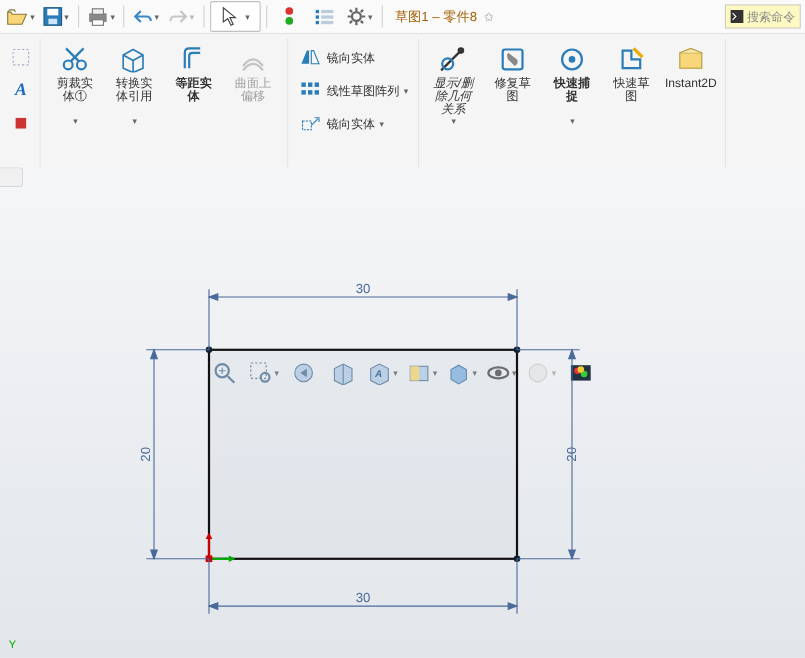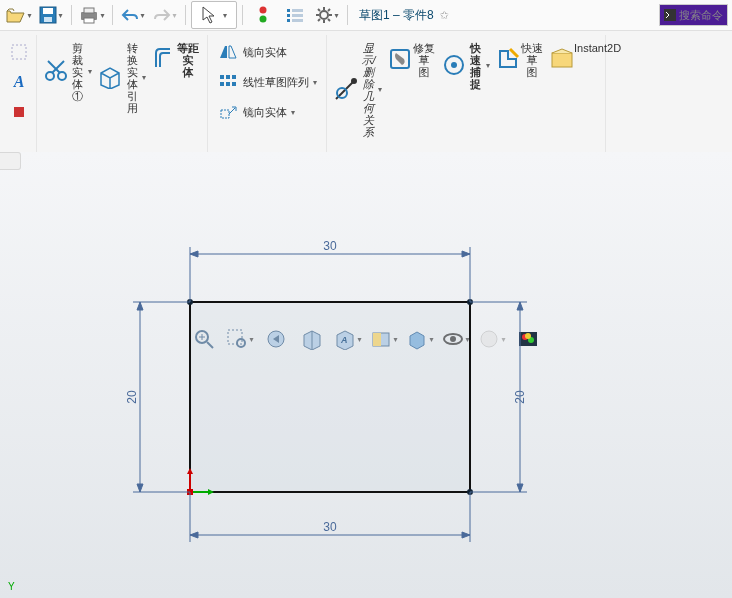--- a/index.html
+++ b/index.html
@@ -1,38 +1,38 @@
 <!DOCTYPE html>
 <html><head>
 <meta charset="utf-8">
 <style>
   html,body{margin:0;padding:0;font-family:"Microsoft YaHei",Arial,sans-serif;font-size:11px;color:#333;background:#fff;width:732px;height:598px;overflow:hidden;}
   .topbar{height:30px;background:#fafafa;border-bottom:1px solid #e0e0e0;display:flex;align-items:center;padding:0 4px;gap:2px;}
   .tb-btn{width:28px;height:26px;display:flex;align-items:center;justify-content:center;border:1px solid transparent;border-radius:2px;position:relative;}
   .tb-sep{width:1px;height:20px;background:#d0d0d0;margin:0 3px;}
   .tb-drop{font-size:8px;color:#666;margin-left:1px;}
-  .doc-title{margin-left:6px;color:#0c4a6e;font-size:12px;}
+  .doc-title{margin-left:6px;color:#a16207;font-size:12px;}
   .star{color:#999;margin-left:4px;}
-  .search-box{margin-left:auto;display:flex;align-items:center;border:1px solid #ccc;height:20px;padding:0 4px;color:#888;font-size:11px;background:#4c1d95;}
+  .search-box{margin-left:auto;display:flex;align-items:center;border:1px solid #ccc;height:20px;padding:0 4px;color:#888;font-size:11px;background:#fef9c3;}
   .search-box svg{margin-right:3px;}
   .ribbon{height:122px;background:#f5f5f5;border-bottom:1px solid #d0d0d0;display:flex;padding:4px 2px 0 2px;}
   .rgrp{display:flex;flex-direction:column;align-items:center;padding:2px 4px;border-right:1px solid #e5e5e5;}
   .rgrp.row{flex-direction:row;align-items:flex-start;}
-  .rbtn{display:flex;flex-direction:row;align-items:center;justify-content:flex-start;width:48px;text-align:center;padding:2px;border:1px solid transparent;border-radius:2px;}
+  .rbtn{display:flex;flex-direction:column;align-items:center;justify-content:flex-start;width:48px;text-align:center;padding:2px;border:1px solid transparent;border-radius:2px;}
   .rbtn .ico{height:28px;display:flex;align-items:center;justify-content:center;}
   .rbtn .lbl{font-size:11px;line-height:12px;margin-top:2px;min-height:36px;}
   .rrow{display:flex;align-items:center;height:24px;padding:2px 4px;border:1px solid transparent;border-radius:2px;}
   .rrow .ico{width:22px;display:flex;justify-content:center;}
   .rrow .lbl{margin-left:4px;font-size:11px;}
   .vcol{display:flex;flex-direction:column;}
   .left-strip{position:absolute;left:0;top:152px;width:20px;height:16px;background:#f0f0f0;border:1px solid #d8d8d8;border-left:none;border-top-right-radius:3px;border-bottom-right-radius:3px;}
   .viewbar{position:absolute;top:170px;left:0;right:0;height:34px;display:flex;align-items:center;justify-content:center;gap:4px;pointer-events:none;}
   .vbtn{width:30px;height:30px;display:flex;align-items:center;justify-content:center;pointer-events:auto;border:1px solid transparent;border-radius:2px;position:relative;}
   .canvas{position:absolute;top:152px;left:0;right:0;bottom:0;background:linear-gradient(#f5f6f8,#e2e6ea);overflow:hidden;}
-  .sketch{position:absolute;left:130px;top:80px;width:430px;height:340px;}
+  .sketch{position:absolute;left:130px;top:96px;width:430px;height:340px;}
   .disabled{opacity:.45;}
   .y-axis{position:absolute;left:8px;bottom:6px;color:#0a0;font-size:10px;}
 </style>
 </head>
 <body>
 
 <div class="topbar">
   <div class="tb-btn">
     <svg width="20" height="18" viewBox="0 0 20 18">
         <path d="M1 5 L1 16 L14 16 L18 7 L5 7 L4 5 Z" fill="#f7d77a" stroke="#8a7a3a"></path>
@@ -173,20 +173,30 @@
     <div class="rbtn">
       <span class="ico">
           <svg width="24" height="24">
             <path d="M4 20 L4 6 Q4 2 8 2 L18 2" fill="none" stroke="#2a7db8" stroke-width="2"></path>
             <path d="M8 20 L8 9 Q8 6 11 6 L18 6" fill="none" stroke="#2a7db8" stroke-width="2"></path>
           </svg>
         </span>
       <span class="lbl" style="white-space:pre-line;font-weight:bold;">等距实
 体</span>
     </div>
+    <div class="rbtn disabled">
+      <span class="ico">
+          <svg width="24" height="24">
+            <path d="M3 18 Q12 6 21 18" fill="none" stroke="#888" stroke-width="2"></path>
+            <path d="M3 22 Q12 10 21 22" fill="none" stroke="#888" stroke-width="2"></path>
+          </svg>
+        </span>
+      <span class="lbl" style="white-space:pre-line;">曲面上
+偏移</span>
+    </div>
   </div>
 
   <div class="rgrp" style="align-items:flex-start;">
     <div class="rrow">
       <span class="ico">
           <svg width="18" height="16">
             <path d="M1 14 L6 2 L8 2 L8 14 Z" fill="#2a7db8"></path>
             <path d="M10 14 L10 2 L12 2 L17 14 Z" fill="none" stroke="#2a7db8"></path>
           </svg>
         </span>

